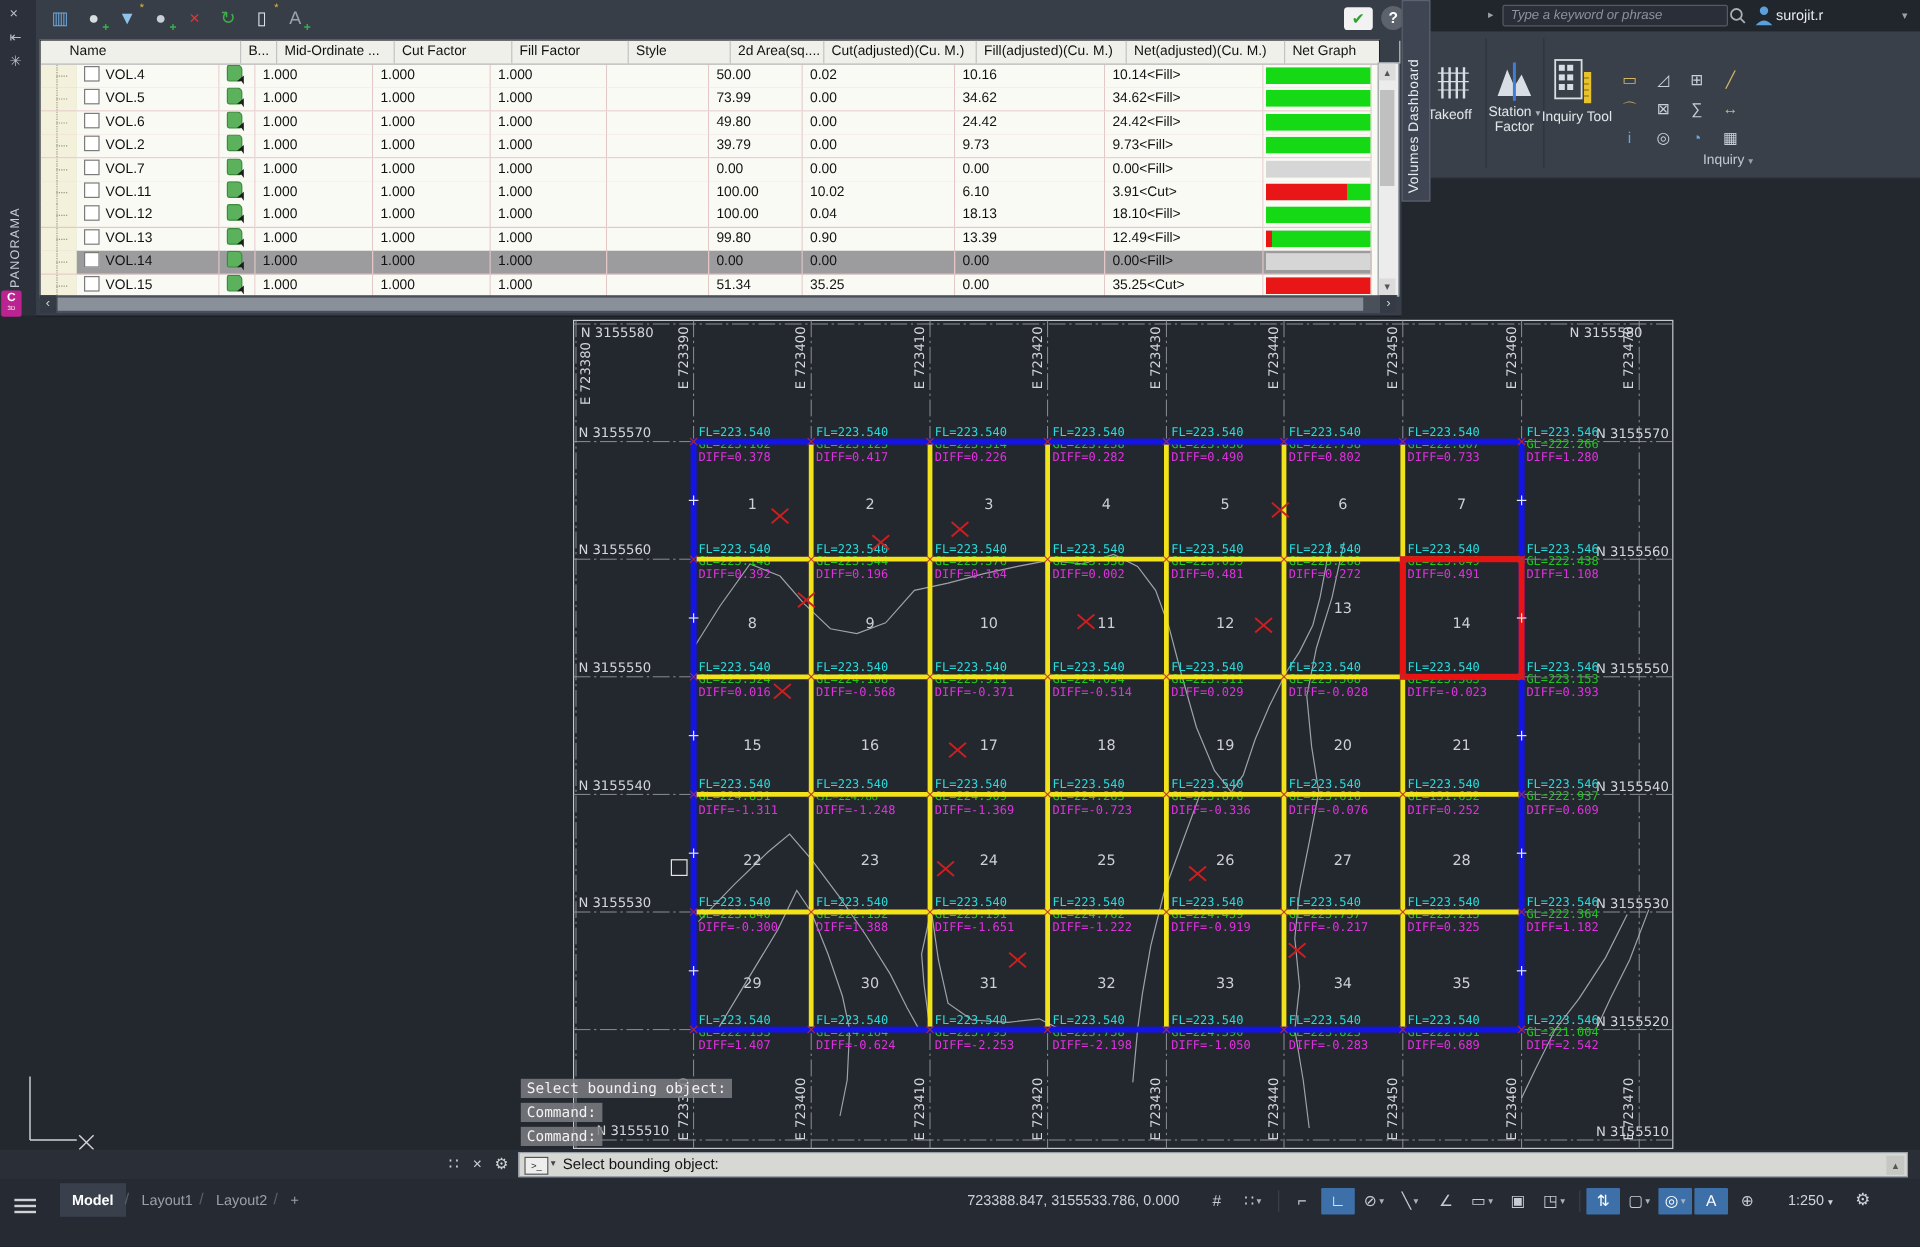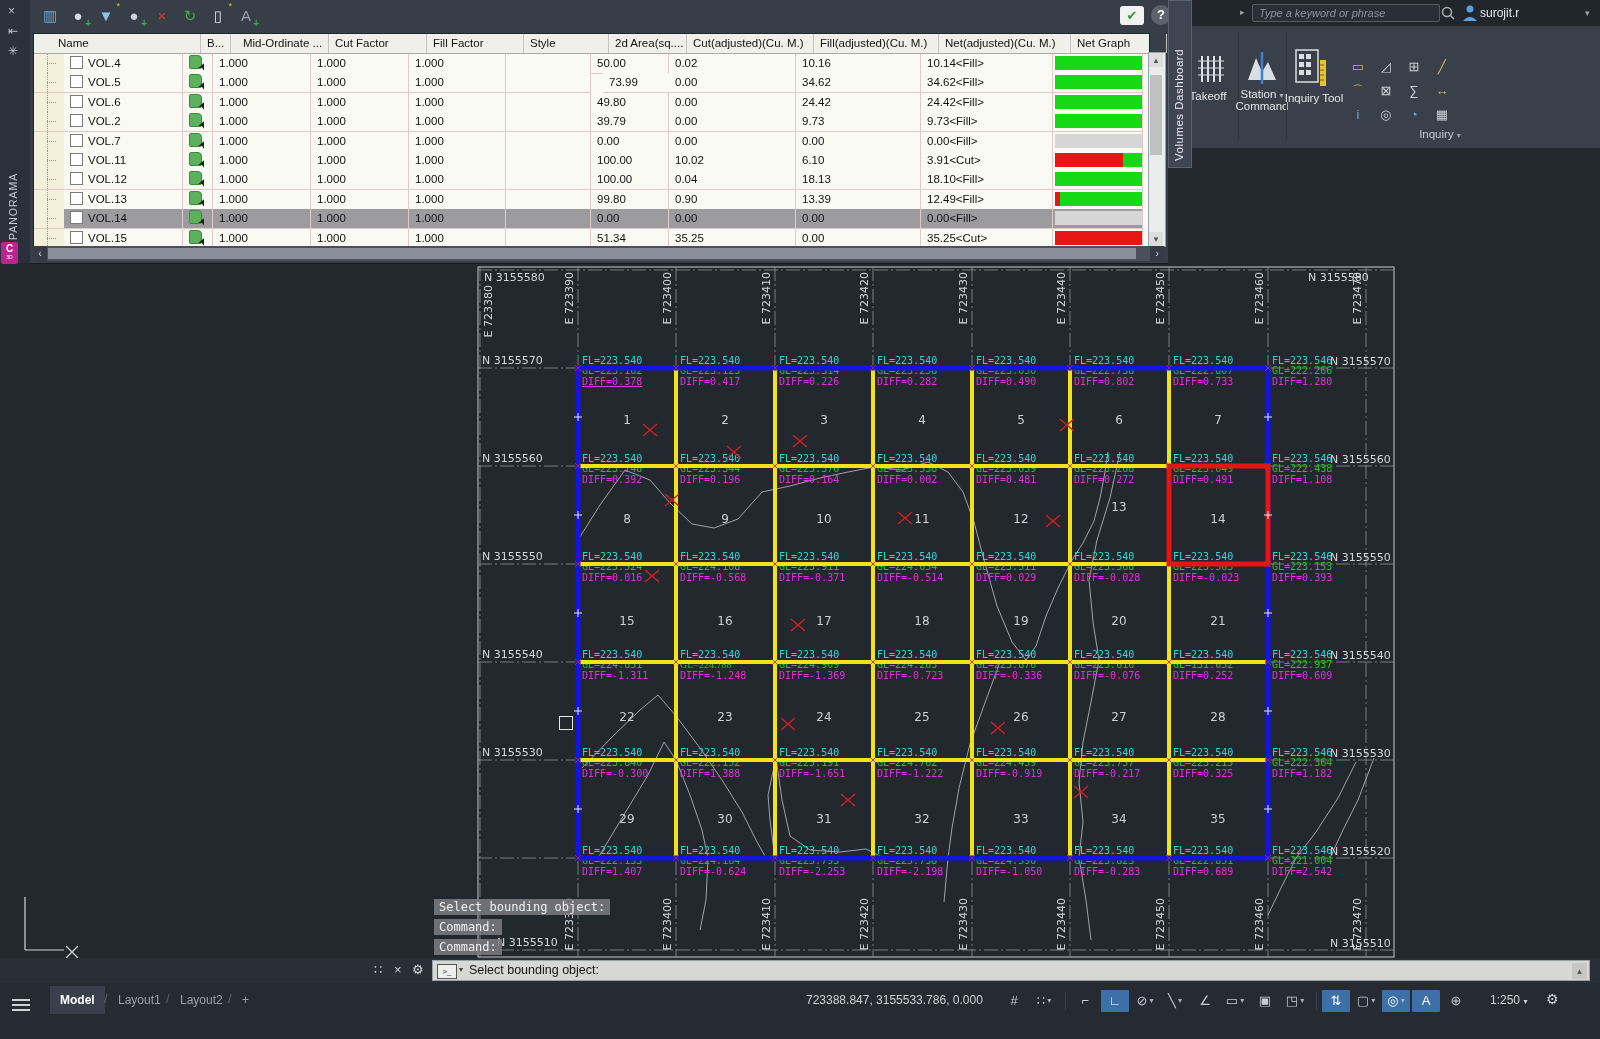--- a/index.html
+++ b/index.html
@@ -181,21 +181,21 @@
       <div class="coordlab vtext" style="left: 661px; top: 898px;">E 723400</div>
       <div class="coordlab vtext" style="left: 760px; top: 898px;">E 723410</div>
       <div class="coordlab vtext" style="left: 858px; top: 898px;">E 723420</div>
       <div class="coordlab vtext" style="left: 957px; top: 898px;">E 723430</div>
       <div class="coordlab vtext" style="left: 1055px; top: 898px;">E 723440</div>
       <div class="coordlab vtext" style="left: 1154px; top: 898px;">E 723450</div>
       <div class="coordlab vtext" style="left: 1253px; top: 898px;">E 723460</div>
       <div class="coordlab vtext" style="left: 1351px; top: 898px;">E 723470</div>
       <div class="cadlab fl" style="left: 582px; top: 355px;">FL=223.540</div>
       <div class="cadlab gl" style="left: 582px; top: 365px;">GL=223.162</div>
-      <div class="cadlab diff" style="left: 582px; top: 376px; text-decoration: underline;">DIFF=0.378</div>
+      <div class="cadlab diff" style="left: 582px; top: 376px;">DIFF=0.378</div>
       <div class="cadlab fl" style="left: 680px; top: 355px;">FL=223.540</div>
       <div class="cadlab gl" style="left: 680px; top: 365px;">GL=223.123</div>
       <div class="cadlab diff" style="left: 680px; top: 376px;">DIFF=0.417</div>
       <div class="cadlab fl" style="left: 779px; top: 355px;">FL=223.540</div>
       <div class="cadlab gl" style="left: 779px; top: 365px;">GL=223.314</div>
       <div class="cadlab diff" style="left: 779px; top: 376px;">DIFF=0.226</div>
       <div class="cadlab fl" style="left: 877px; top: 355px;">FL=223.540</div>
       <div class="cadlab gl" style="left: 877px; top: 365px;">GL=223.258</div>
       <div class="cadlab diff" style="left: 877px; top: 376px;">DIFF=0.282</div>
       <div class="cadlab fl" style="left: 976px; top: 355px;">FL=223.540</div>
@@ -550,21 +550,21 @@
         <div class="ptool" style="left: 148px; color: rgb(63, 174, 74);">↻</div>
         <div class="ptool" style="left: 176px; color: rgb(221, 226, 232);">▯<span class="pstar">*</span></div>
         <div class="ptool" style="left: 204px; color: rgb(154, 162, 172);">A<span class="pplus">+</span></div>
       </div>
     <div id="pano-check">✔</div>
     <div id="pano-help">?</div>
     <div id="ptable">
       <div id="phead">
           <div class="hcell" style="left: 0px; width: 142px;">Name</div>
           <div class="hcell" style="left: 149px; width: 23px;">B...</div>
-          <div class="hcell" style="left: 179px; width: 91px; text-align: center;">Mid-Ordinate ...</div>
+          <div class="hcell" style="left: 179px; width: 91px;">Mid-Ordinate ...</div>
           <div class="hcell" style="left: 277px; width: 91px;">Cut Factor</div>
           <div class="hcell" style="left: 375px; width: 90px;">Fill Factor</div>
           <div class="hcell" style="left: 472px; width: 78px;">Style</div>
           <div class="hcell" style="left: 557px; width: 71px;">2d Area(sq....</div>
           <div class="hcell" style="left: 635px; width: 120px;">Cut(adjusted)(Cu. M.)</div>
           <div class="hcell" style="left: 762px; width: 118px;">Fill(adjusted)(Cu. M.)</div>
           <div class="hcell" style="left: 887px; width: 125px;">Net(adjusted)(Cu. M.)</div>
           <div class="hcell" style="left: 1019px; width: 89px;">Net Graph</div>
         </div>
       <div id="pbody">
@@ -593,21 +593,21 @@
             <div class="pcell tree-cell" style="left: 0px; width: 24px;">
               <u></u>
               <i></i>
             </div>
             <div class="pcell" style="left: 30px; width: 112px;"><span class="pchk"></span><span>VOL.5</span></div>
             <div class="pcell" style="left: 149px; width: 23px;"><span class="bchip"></span><span class="bcur">➤</span></div>
             <div class="pcell" style="left: 179px; width: 91px;">1.000</div>
             <div class="pcell" style="left: 277px; width: 91px;">1.000</div>
             <div class="pcell" style="left: 375px; width: 90px;">1.000</div>
             <div class="pcell" style="left: 472px; width: 78px;"></div>
-            <div class="pcell" style="left: 557px; width: 71px; margin-left: 12px;">73.99</div>
+            <div class="pcell" style="left: 557px; width: 71px;">73.99</div>
             <div class="pcell" style="left: 635px; width: 120px;">0.00</div>
             <div class="pcell" style="left: 762px; width: 118px;">34.62</div>
             <div class="pcell" style="left: 887px; width: 125px;">34.62&lt;Fill&gt;</div>
             <div class="pcell" style="left: 1019px; width: 89px; padding-left: 0px;">
               <div class="nbar" style="width: 90px;">
                 <span style="width: 90px; background: rgb(22, 217, 22);"></span>
               </div>
             </div>
           </div>
           <div class="prow" style="top: 38.8px;">
@@ -825,21 +825,21 @@
     </svg>
     <div class="rib-label" style="left:-14px;top:64px;width:60px">Takeoff</div>
     <div class="rib-sep" style="left:46px"></div>
     <svg width="34" height="36" style="left:54px;top:24px">
       <path d="M2,30 L10,8 L16,22 L22,12 L30,30 Z" fill="#d9dee4"></path>
       <line x1="16" y1="2" x2="16" y2="34" stroke="#3c7fd4" stroke-width="2.5"></line>
     </svg>
     <div class="rib-label" style="left:34px;top:62px;width:72px">
       <span>Station</span>
       <span style="font-size:8px;color:#aab0b8">▾</span><br>
-      <span>Command</span>
+      <span>Factor</span>
     </div>
     <div class="rib-sep" style="left:94px"></div>
     <svg width="36" height="42" style="left:102px;top:22px">
       <rect x="2" y="2" width="22" height="32" fill="none" stroke="#d9dee4" stroke-width="1.5"></rect>
       <g fill="#d9dee4">
         <rect x="5" y="6" width="5" height="5"></rect>
           <rect x="12" y="6" width="5" height="5"></rect>
         <rect x="5" y="14" width="5" height="5"></rect>
           <rect x="12" y="14" width="5" height="5"></rect>
         <rect x="5" y="22" width="5" height="5"></rect>

